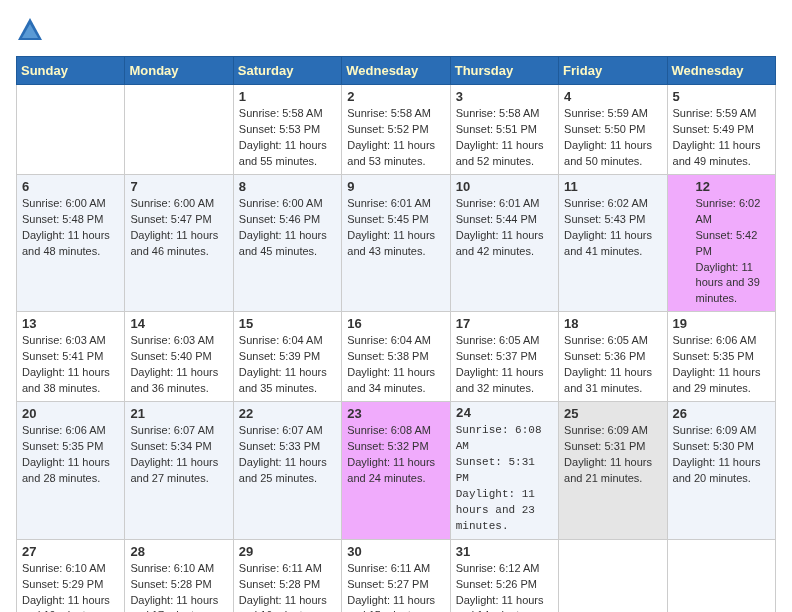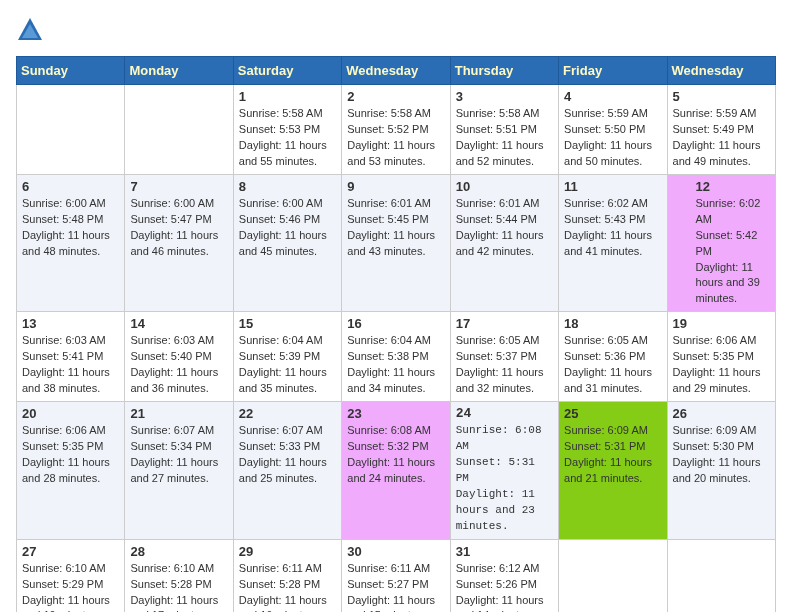--- a/index.html
+++ b/index.html
@@ -223,21 +223,21 @@
           <div class="day-info">Sunrise: 6:07 AM<br>Sunset: 5:33 PM<br>Daylight: 11 hours and 25 minutes.</div>
         </td>
         <td style="background: #f0abfc;">
           <span class="day-num">23</span>
           <div class="day-info">Sunrise: 6:08 AM<br>Sunset: 5:32 PM<br>Daylight: 11 hours and 24 minutes.</div>
         </td>
         <td style="background: rgb(240, 244, 250); font-family: Liberation Mono, monospace;">
           <span class="day-num">24</span>
           <div class="day-info">Sunrise: 6:08 AM<br>Sunset: 5:31 PM<br>Daylight: 11 hours and 23 minutes.</div>
         </td>
-        <td style="background: #84cc16;">
+        <td style="background: #e5e5e5;">
           <span class="day-num">25</span>
           <div class="day-info">Sunrise: 6:09 AM<br>Sunset: 5:31 PM<br>Daylight: 11 hours and 21 minutes.</div>
         </td>
         <td style="background: rgb(240, 244, 250);">
           <span class="day-num">26</span>
           <div class="day-info">Sunrise: 6:09 AM<br>Sunset: 5:30 PM<br>Daylight: 11 hours and 20 minutes.</div>
         </td>
       </tr>
       <tr>
         <td>

